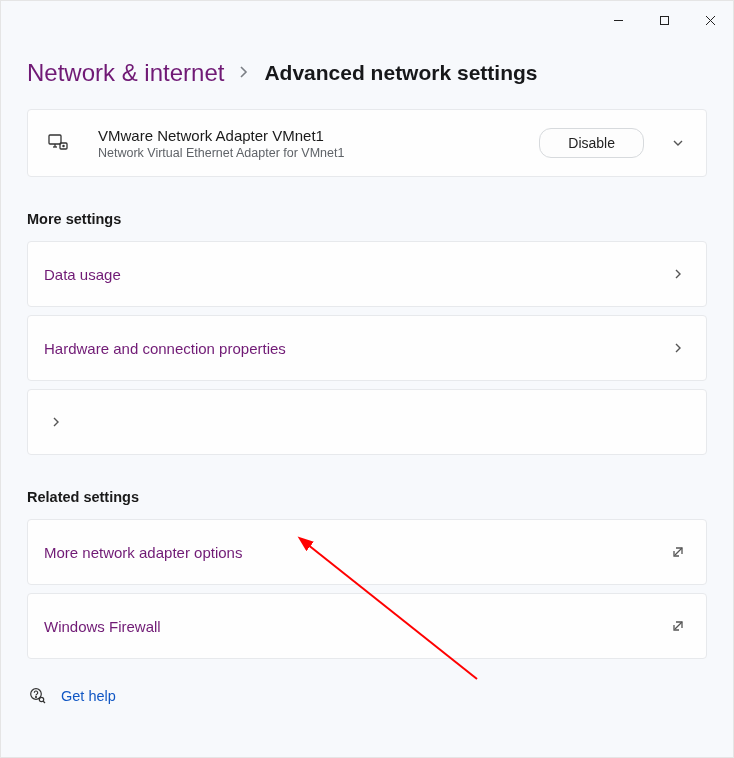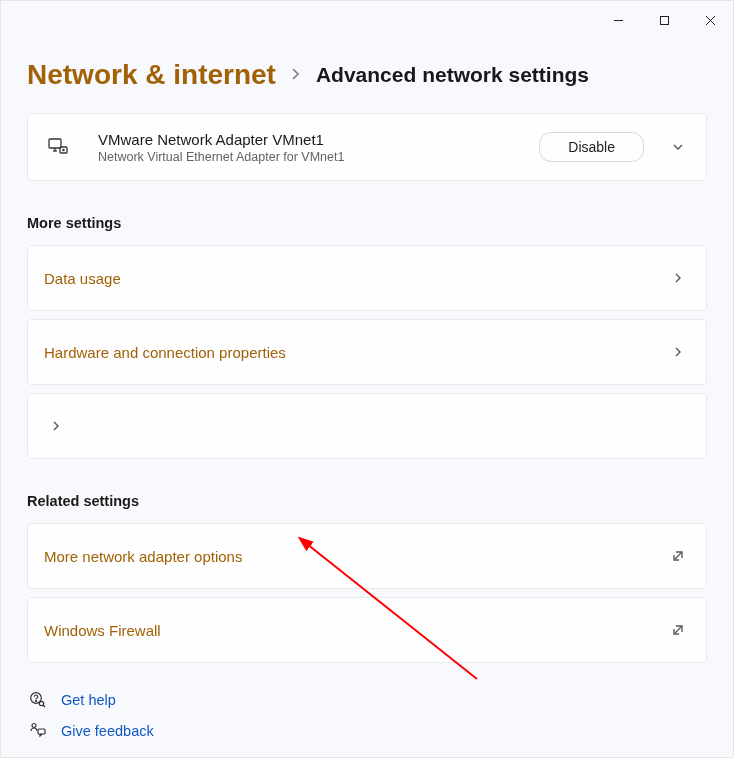--- a/index.html
+++ b/index.html
@@ -29,23 +29,23 @@
   .win-btn svg { display:block; }
   .content { padding: 0 26px; }
   .breadcrumb {
     display: flex;
     align-items: center;
     gap: 14px;
     margin-top: 20px;
     margin-bottom: 22px;
   }
   .bc-parent {
-    font-size: 28px;
-    font-weight: 700;
-    color: #a16207;
+    font-size: 24px;
+    font-weight: 400;
+    color: #701a75;
   }
   .bc-sep { color: #7b7f85; }
   .bc-current {
     font-size: 21px;
     font-weight: 700;
     color: #17181a;
   }
   .card {
     background: #fefefe;
     border: 1px solid #e7e9ec;
@@ -93,21 +93,21 @@
     background: #fefefe;
     border: 1px solid #e7e9ec;
     border-radius: 4px;
     padding: 0 16px;
     display: flex;
     align-items: center;
     min-height: 66px;
     margin-bottom: 8px;
   }
   .row-main { flex:1; }
-  .row-title { font-size: 15px; color:#a16207; }
+  .row-title { font-size: 15px; color:#701a75; }
   .row-sub   { font-size: 12.5px; color:#5f6368; margin-top:2px; }
   .ext-icon { width:24px; color:#555; display:flex; justify-content:center; }
   .footer-links { margin-top: 28px; }
   .footer-link {
     display:flex;
     align-items:center;
     gap: 14px;
     margin-bottom: 14px;
   }
   .footer-link .icon { width:20px; color:#333; display:flex; justify-content:center;}
@@ -241,31 +241,20 @@
         <svg width="17" height="17" viewBox="0 0 17 17" fill="none" stroke="currentColor" stroke-width="1.2">
           <circle cx="7" cy="7" r="5.3"></circle>
           <path d="M5.3 5.7 a1.7 1.7 0 1 1 2.5 1.5 c-.8.4-.8 1.2-.8 1.2"></path>
           <circle cx="7" cy="10" r="0.5" fill="currentColor"></circle>
           <circle cx="12.5" cy="12.5" r="2.2"></circle>
           <line x1="14" y1="14" x2="16" y2="16"></line>
         </svg>
       </span>
       <span class="txt">Get help</span>
     </div>
-    <div class="footer-link">
-      <span class="icon">
-        <svg width="17" height="17" viewBox="0 0 17 17" fill="none" stroke="currentColor" stroke-width="1.2">
-          <circle cx="5" cy="3.5" r="2"></circle>
-          <path d="M2 9 a3 3 0 0 1 6 0"></path>
-          <rect x="9" y="7" width="7" height="5" rx="1"></rect>
-          <path d="M11 12 L11 14 L13 12"></path>
-        </svg>
-      </span>
-      <span class="txt">Give feedback</span>
-    </div>
   </div>
 
 </div>
 
 <svg class="arrow" width="200" height="160">
   <defs>
     <marker id="ah" markerWidth="10" markerHeight="10" refX="2" refY="3" orient="auto">
       <path d="M0,0 L0,6 L8,3 z" fill="#ff0000"></path>
     </marker>
   </defs>

